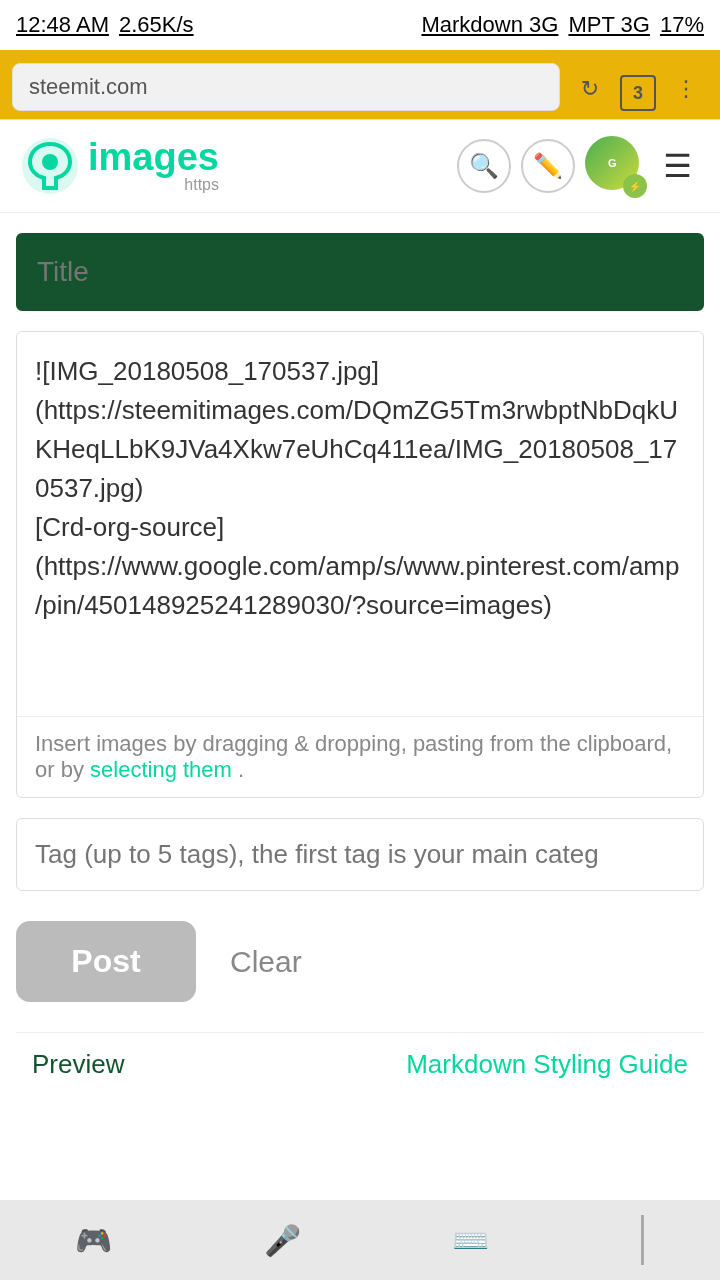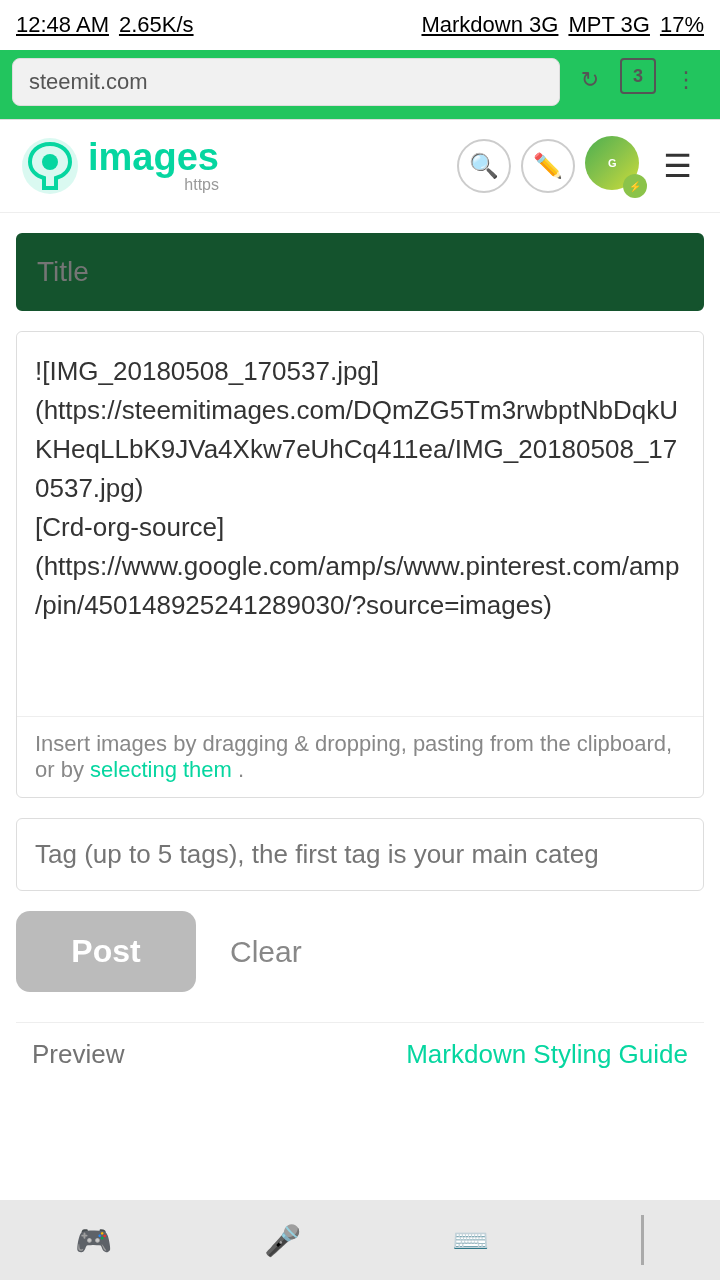--- a/index.html
+++ b/index.html
@@ -22,24 +22,24 @@
       height: 50px;
       font-size: 22px;
       font-weight: 500;
       text-decoration: underline;
     }
     .status-left { display: flex; align-items: center; gap: 10px; }
     .status-right { display: flex; align-items: center; gap: 10px; }
 
     
     .browser-bar {
-      background: #22c55e;
+      background: #eab308;
       border-bottom: 1px solid #ddd;
       display: flex;
-      align-items: flex-start;
+      align-items: flex-end;
       padding: 8px 12px;
       gap: 8px;
       height: 70px;
     }
     .url-bar {
       flex: 1;
       background: #f1f1f1;
       border: 1px solid #ddd;
       border-radius: 8px;
       padding: 10px 16px;
@@ -207,21 +207,21 @@
     }
 
     
     .tags-input {
       width: 100%;
       border: 1px solid #ddd;
       border-radius: 6px;
       padding: 20px 18px;
       font-size: 26px;
       color: #aaa;
-      margin-bottom: 20px;
+      margin-bottom: 30px;
       outline: none;
       background: #fff;
     }
 
     
     .action-buttons {
       display: flex;
       align-items: center;
       gap: 24px;
       margin-bottom: 30px;
@@ -250,21 +250,21 @@
     .footer-area {
       display: flex;
       justify-content: space-between;
       align-items: center;
       padding: 16px 16px 0;
       border-top: 1px solid #eee;
       margin-top: 10px;
     }
     .preview-label {
       font-size: 26px;
-      color: #737373;
+      color: #14532d;
     }
     .markdown-link {
       font-size: 26px;
       color: #06d6a0;
       text-decoration: none;
     }
 
     
     .bottom-bar {
       position: fixed;

